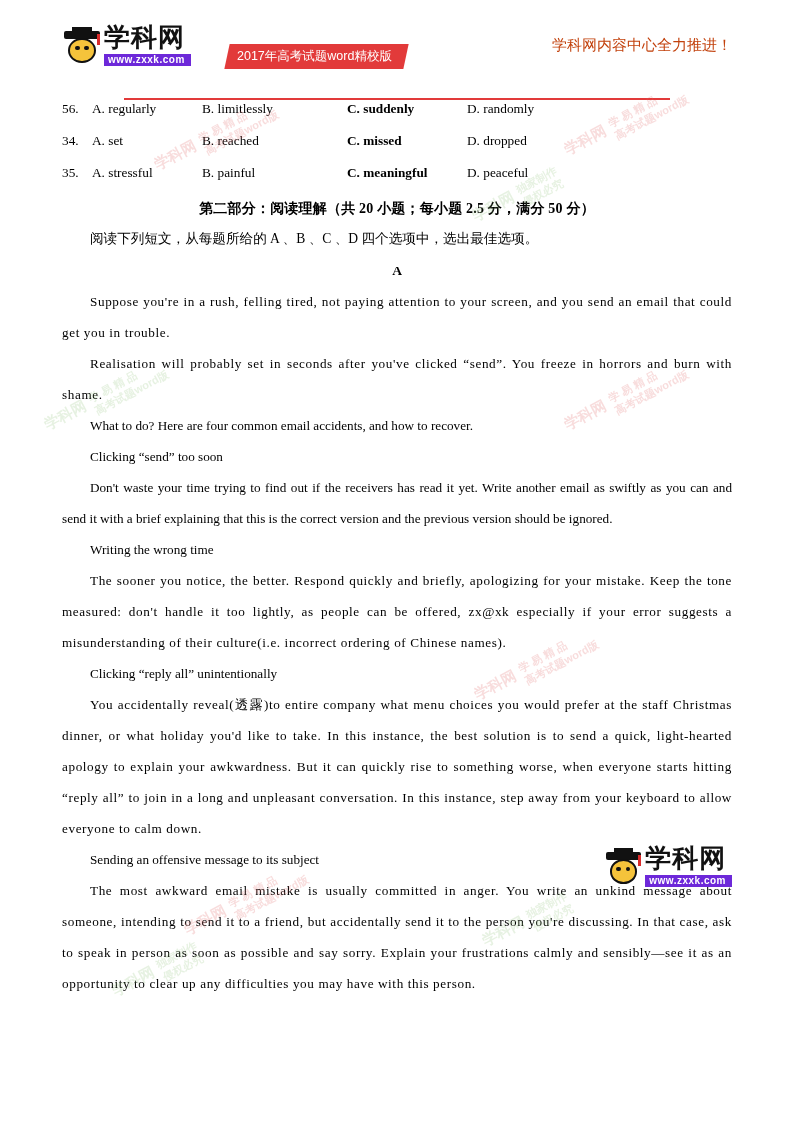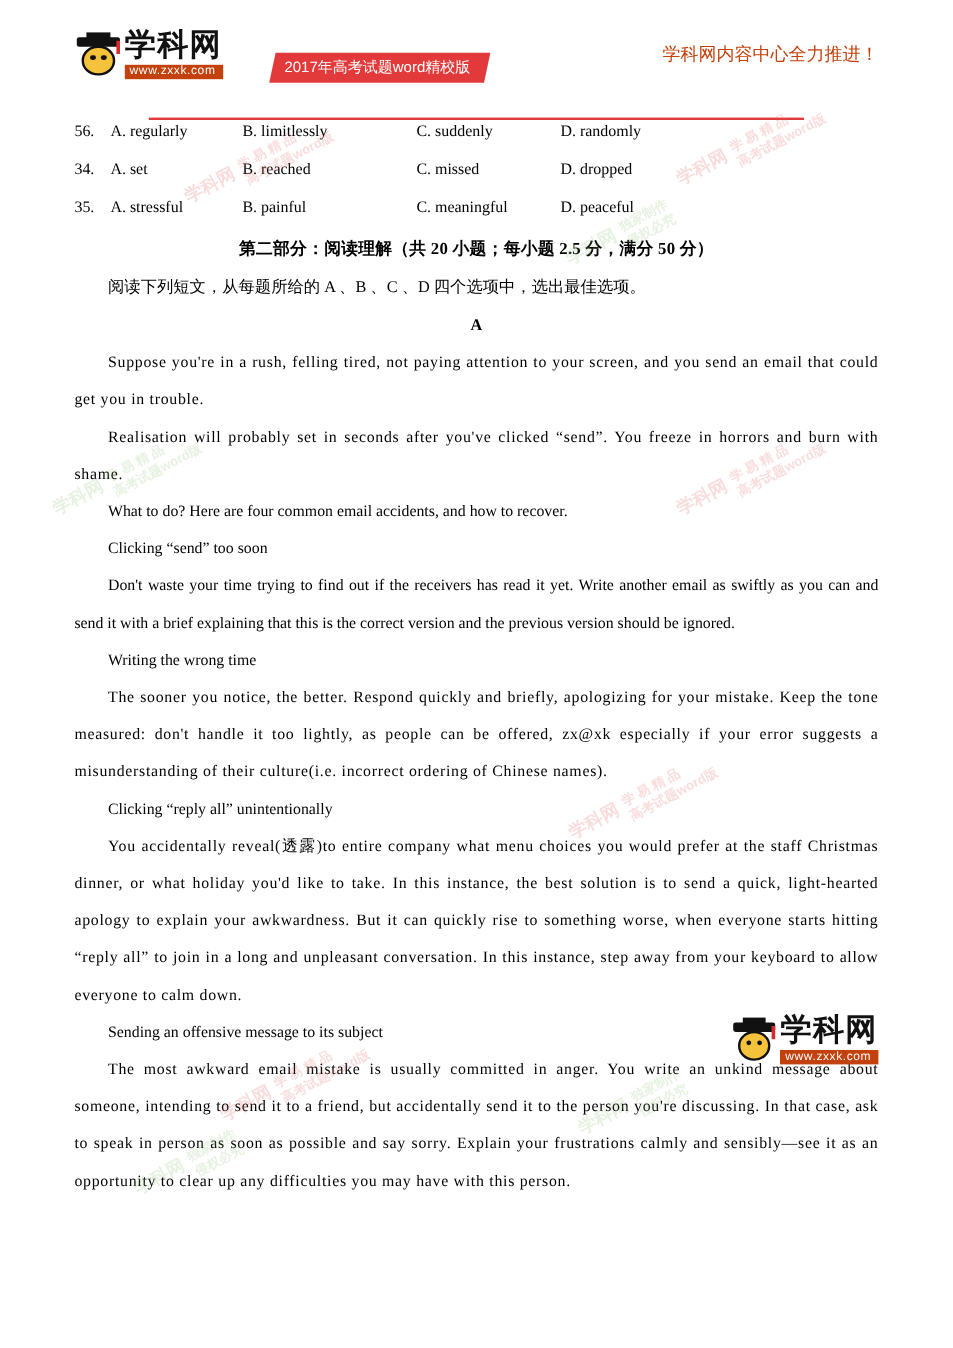--- a/index.html
+++ b/index.html
@@ -51,25 +51,26 @@
     font-family: "Liberation Sans", sans-serif;
     font-size: 26px;
     font-weight: bold;
     color: #111111;
     letter-spacing: 1px;
   }
   .logo-url {
     font-family: "Liberation Sans", sans-serif;
     font-size: 10px;
     color: #ffffff;
-    background: #c2410c;
+    background: #6d28d9;
     padding: 1px 6px 1px 4px;
     margin-top: 3px;
     display: inline-block;
     letter-spacing: 0.5px;
+    font-weight: bold;
   }
   .ribbon {
     position: absolute;
     left: 165px;
     top: 42px;
     background: #e23a3a;
     color: #ffffff;
     font-family: "Liberation Sans", sans-serif;
     font-size: 12.5px;
     padding: 4px 14px 4px 10px;
@@ -119,21 +120,21 @@
     line-height: 30px;
   }
   .opt-line {
     display: flex;
     white-space: nowrap;
     margin-bottom: 2px;
   }
   .opt-num { width: 30px; }
   .opt-a { width: 110px; }
   .opt-b { width: 145px; }
-  .opt-c { width: 120px; }
+  .opt-c { width: 120px; font-weight: bold; }
   .opt-d { width: 120px; }
 
   .section-title {
     font-weight: bold;
     font-size: 14px;
     margin-top: 6px;
     letter-spacing: 0.2px;
     text-align: center;
   }
   .instruction {

